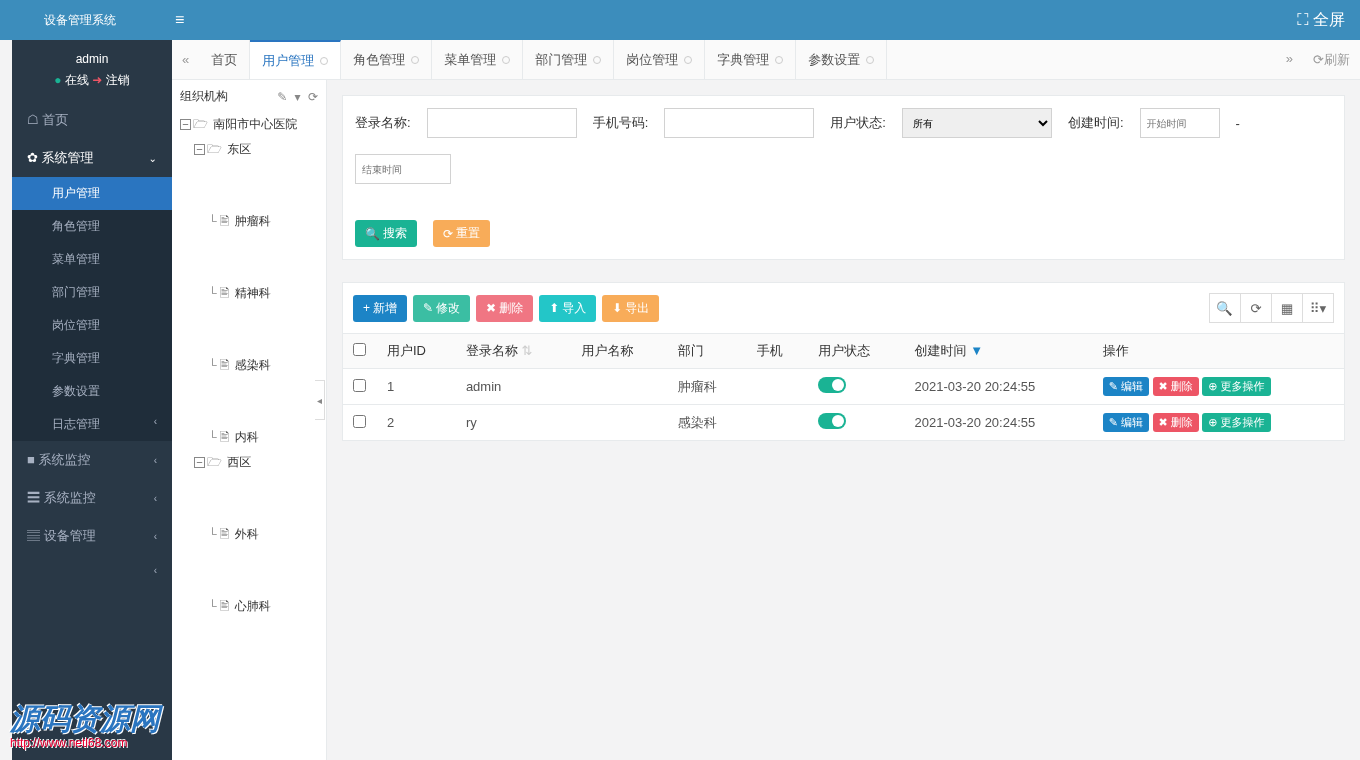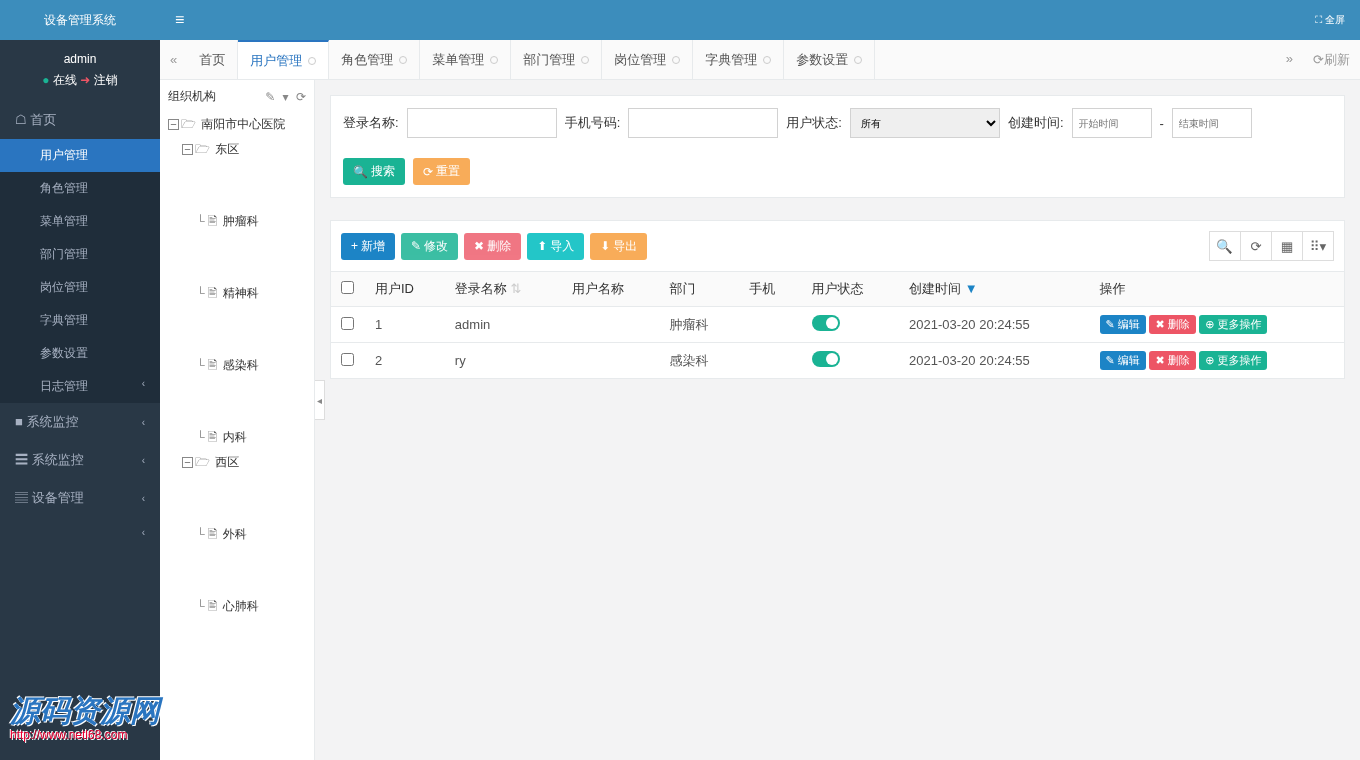--- a/index.html
+++ b/index.html
@@ -1,21 +1,21 @@
 <!DOCTYPE html>
 <html><head>
 <meta charset="utf-8">
 <style>
 * { box-sizing: border-box; margin: 0; padding: 0; }
 body { font-family: "Microsoft YaHei", sans-serif; font-size: 13px; color: #333; background: #f3f3f4; overflow: hidden; }
 .header { height: 40px; background: #3c8dbc; display: flex; align-items: center; color: #fff; }
 .logo { width: 160px; text-align: center; font-size: 12px; line-height: 40px; }
 .menu-toggle { padding: 0 15px; cursor: pointer; font-size: 16px; }
-.header-right { margin-left: auto; padding: 0 15px; cursor: pointer; font-size: 10px; }
-.container { display: flex; height: calc(100vh - 40px); }
+.header-right { margin-left: auto; padding: 0 15px; cursor: pointer; font-size: 16px; }
+.container { display: flex; height: calc(100vh - 40px); padding-left: 12px; }
 .sidebar { width: 160px; background: #293846; color: #a7b1c2; display: flex; flex-direction: column; }
 .user-panel { padding: 12px 0; text-align: center; color: #fff; font-size: 12px; }
 .user-name { margin-bottom: 6px; }
 .user-status { font-size: 12px; }
 .online-dot { color: #1ab394; }
 .logout-arrow { color: #ed5565; }
 .nav-item { padding: 10px 15px; cursor: pointer; font-size: 13px; display: flex; align-items: center; justify-content: space-between; }
 .nav-item.active-parent { background: #293846; color: #fff; }
 .nav-sub { background: #1f2d3a; }
 .nav-sub-item { padding: 8px 15px 8px 40px; cursor: pointer; font-size: 12px; display: flex; justify-content: space-between; }
@@ -33,21 +33,21 @@
 .tree-header { display: flex; justify-content: space-between; align-items: center; margin-bottom: 8px; }
 .tree-tools { color: #888; }
 .tree-tools span { margin-left: 4px; cursor: pointer; }
 .tree-node { padding: 2px 0; white-space: nowrap; cursor: pointer; }
 .tree-indent-1 { padding-left: 14px; }
 .tree-indent-2 { padding-left: 28px; margin-top: 47px; }
 .tree-box { display: inline-block; width: 11px; height: 11px; border: 1px solid #888; text-align: center; line-height: 9px; font-size: 11px; margin-right: 2px; color: #666; }
 .folder-icon { color: #666; margin-right: 2px; }
 .file-icon { color: #666; margin-right: 2px; }
 .right-panel { flex: 1; padding: 15px; overflow: auto; }
-.search-bar { background: #fff; padding: 12px; border: 1px solid #e7eaec; display: flex; align-items: center; gap: 8px; flex-wrap: wrap; font-size: 13px; }
+.search-bar { background: #fff; padding: 12px; border: 1px solid #e7eaec; display: flex; align-items: center; gap: 16px; flex-wrap: wrap; font-size: 13px; }
 .search-bar label { color: #333; }
 .search-bar input[type=text], .search-bar select { height: 30px; border: 1px solid #d2d2d2; padding: 0 6px; font-size: 10px; }
 .btn { padding: 5px 10px; border: none; border-radius: 3px; color: #fff; cursor: pointer; font-size: 12px; display: inline-flex; align-items: center; gap: 3px; }
 .btn-green { background: #1ab394; }
 .btn-orange { background: #f8ac59; }
 .btn-blue { background: #1c84c6; }
 .btn-green2 { background: #1ab394; opacity: 0.85; }
 .btn-red { background: #ed5565; }
 .btn-primary { background: #1c84c6; }
 .btn-warn { background: #f8ac59; }
@@ -58,21 +58,21 @@
 .toolbar-right button { width: 32px; height: 30px; border: 1px solid #ddd; background: #fff; cursor: pointer; margin-left: -1px; color: #666; }
 table { width: 100%; border-collapse: collapse; }
 th, td { padding: 8px 10px; text-align: left; font-size: 13px; border-top: 1px solid #e7eaec; }
 th { background: #fafafa; font-weight: normal; color: #333; }
 td { color: #555; }
 .switch { width: 28px; height: 16px; background: #1ab394; border-radius: 8px; position: relative; display: inline-block; }
 .switch::after { content: ''; width: 12px; height: 12px; background: #fff; border-radius: 50%; position: absolute; top: 2px; right: 2px; }
 .table-footer { padding: 10px; color: #666; font-size: 13px; }
 .sep { color: #888; }
 .collapse-handle { position: absolute; left: 315px; top: 50%; width: 10px; height: 40px; background: #fff; border: 1px solid #ddd; border-left: none; color: #888; font-size: 10px; line-height: 40px; text-align: center; cursor: pointer; }
-.watermark { position: absolute; left: 10px; bottom: 18px; font-size: 30px; font-weight: bold; font-style: italic; color: #2a75c0; text-shadow: 1px 1px 0 #fff, -1px -1px 0 #fff; pointer-events: none; }
+.watermark { position: absolute; left: 10px; bottom: 10px; font-size: 30px; font-weight: bold; font-style: italic; color: #2a75c0; text-shadow: 1px 1px 0 #fff, -1px -1px 0 #fff; pointer-events: none; }
 .watermark .sub { font-size: 12px; color: #e03; display: block; font-style: normal; font-weight: normal; margin-top: -4px; }
 </style>
 </head>
 <body>
 
 <div class="header">
   <div class="logo">设备管理系统</div>
   <div class="menu-toggle">≡</div>
   <div class="header-right">⛶ <span>全屏</span></div>
 </div>
@@ -83,20 +83,24 @@
       <div class="user-name">admin</div>
       <div class="user-status">
         <span class="online-dot">●</span>
         <span>在线</span>
         <span class="logout-arrow">➜</span>
         <span>注销</span>
       </div>
     </div>
     <div class="nav-item">
       <span><span>☖</span> <span>首页</span></span>
+    </div>
+    <div class="nav-item active-parent">
+      <span><span>✿</span> <span>系统管理</span></span>
+      <span class="chev">⌄</span>
     </div>
     <div class="nav-sub">
       <div class="nav-sub-item active">
           <span>用户管理</span>
         </div>
       <div class="nav-sub-item">
           <span>角色管理</span>
         </div>
       <div class="nav-sub-item">
           <span>菜单管理</span>
@@ -205,21 +209,21 @@
           <input type="text" style="width: 150px;">
           <label>手机号码:</label>
           <input type="text" style="width: 150px;">
           <label>用户状态:</label>
           <select style="width:150px">
             <option>所有</option>
           </select>
           <label>创建时间:</label>
           <input type="text" style="width: 80px;" placeholder="开始时间">
           <span>-</span>
-          <input type="text" style="width: 80px;" placeholder="结束时间">
+          <input type="text" style="width: 96px;" placeholder="结束时间">
           <div style="width:100%;height:4px"></div>
           <button class="btn btn-green">
               <span>🔍</span>
               <span>搜索</span>
             </button>
           <button class="btn btn-orange">
               <span>⟳</span>
               <span>重置</span>
             </button>
         </div>

